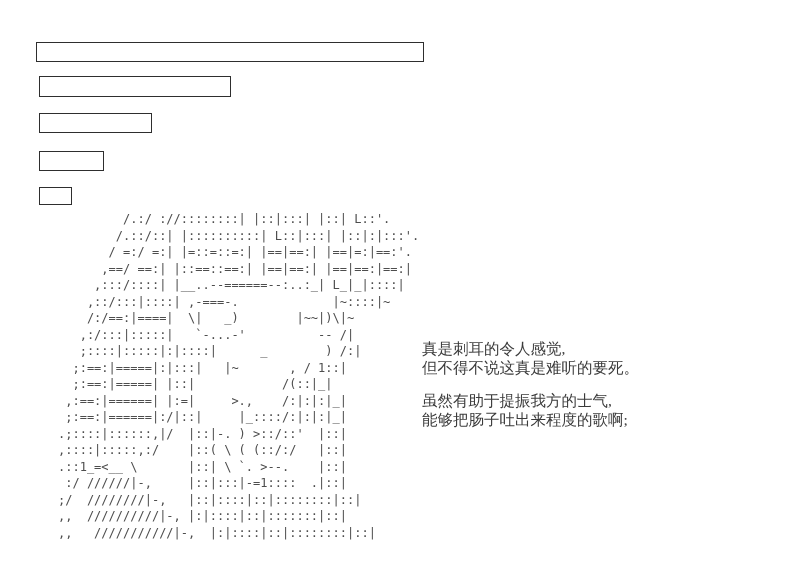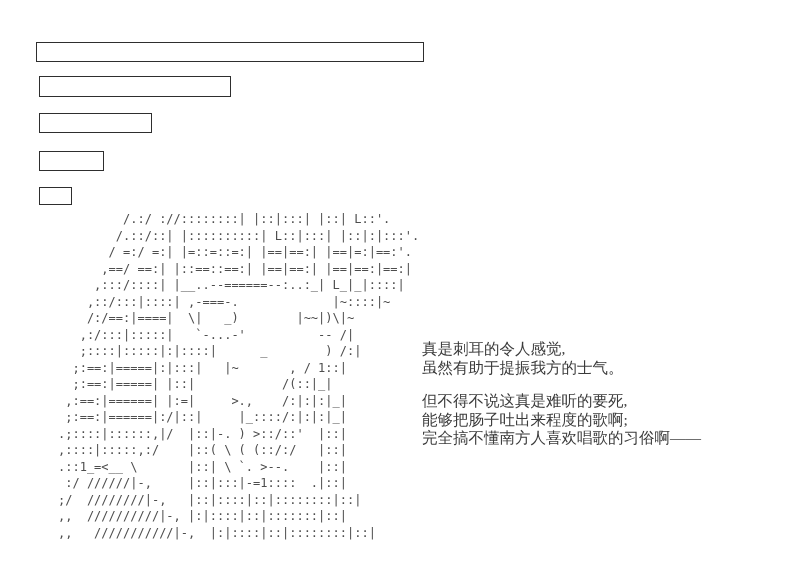--- a/index.html
+++ b/index.html
@@ -84,22 +84,21 @@
 ,::::|:::::,:/    |::( \ ( (::/:/   |::|
 .::1_=&lt;__ \       |::| \ `. &gt;--.    |::|
  :/ //////|-,     |::|:::|-=1::::  .|::|
 ;/  ////////|-,   |::|::::|::|::::::::|::|
 ,,  //////////|-, |:|::::|::|:::::::|::|
 ,,   ///////////|-,  |:|::::|::|::::::::|::|</pre>
 
   <div class="dialogue">
     <div class="para">
       <span class="line">真是刺耳的令人感觉,</span>
-      <span class="line">虽然有助于提振我方的士气。</span>
+      <span class="line">但不得不说这真是难听的要死。</span>
     </div>
     <div class="para">
-      <span class="line">但不得不说这真是难听的要死,</span>
+      <span class="line">虽然有助于提振我方的士气,</span>
       <span class="line">能够把肠子吐出来程度的歌啊;</span>
-      <span class="line">完全搞不懂南方人喜欢唱歌的习俗啊——</span>
     </div>
   </div>
 
 </div>
 
 </body></html>

